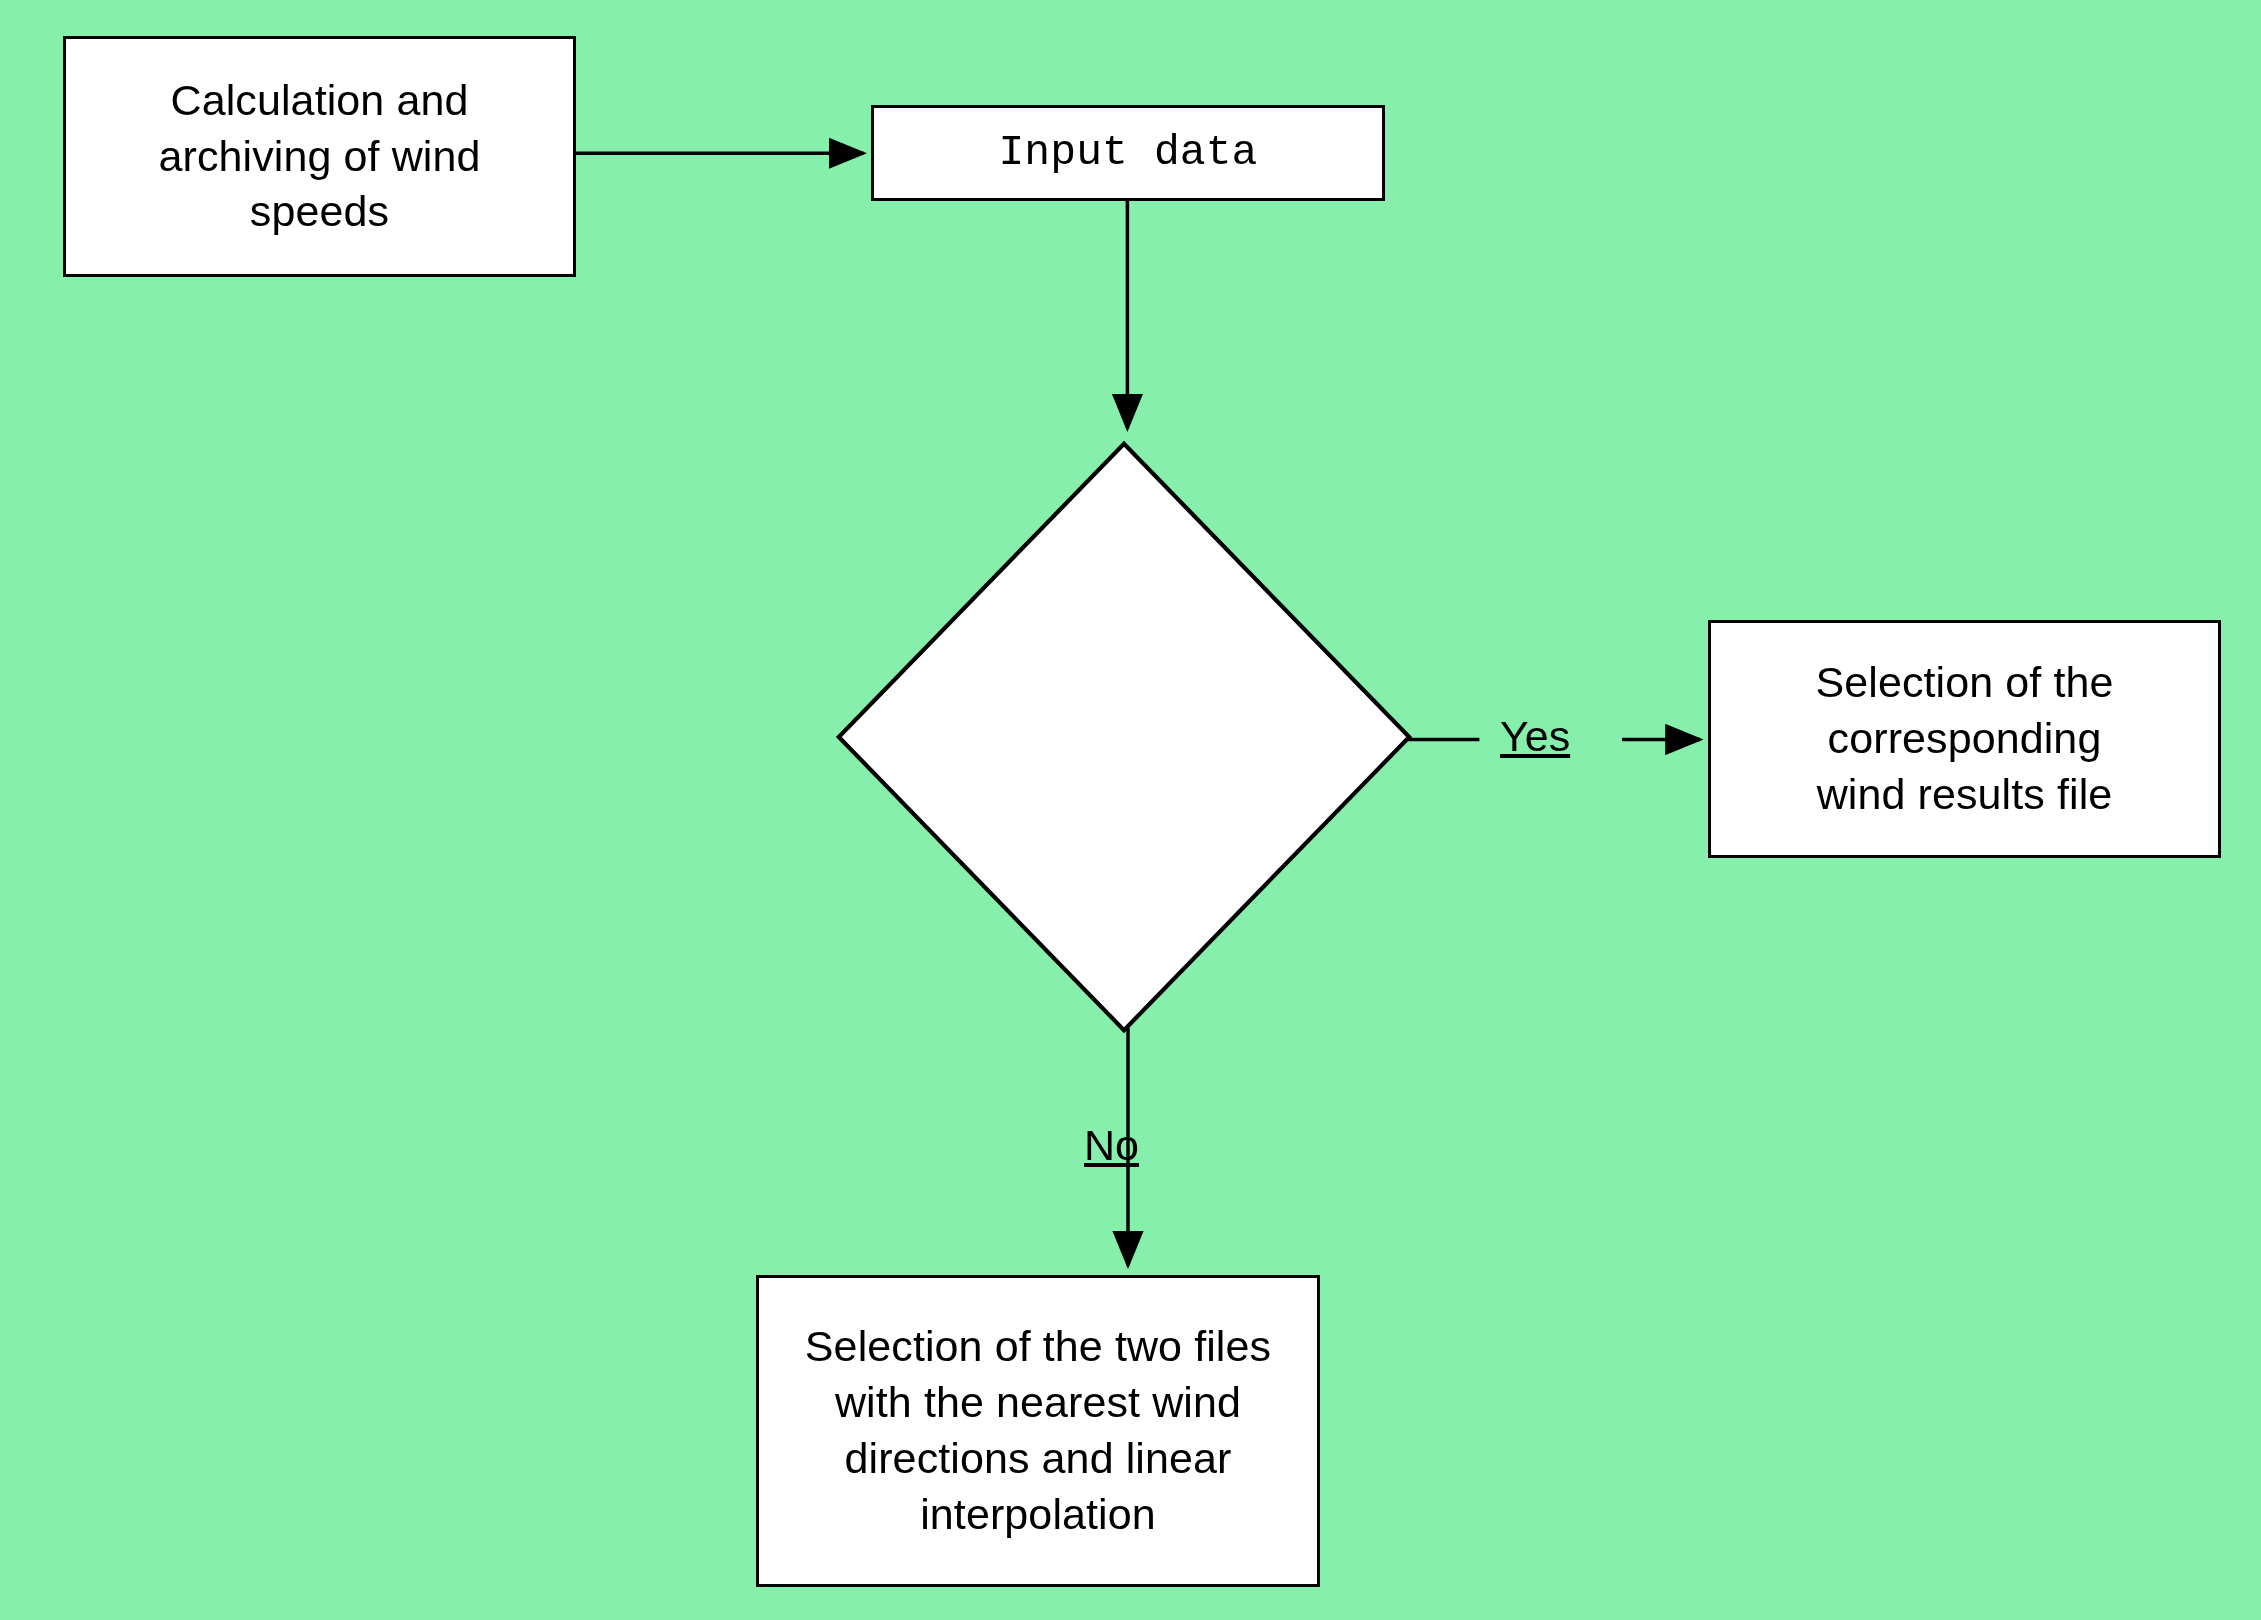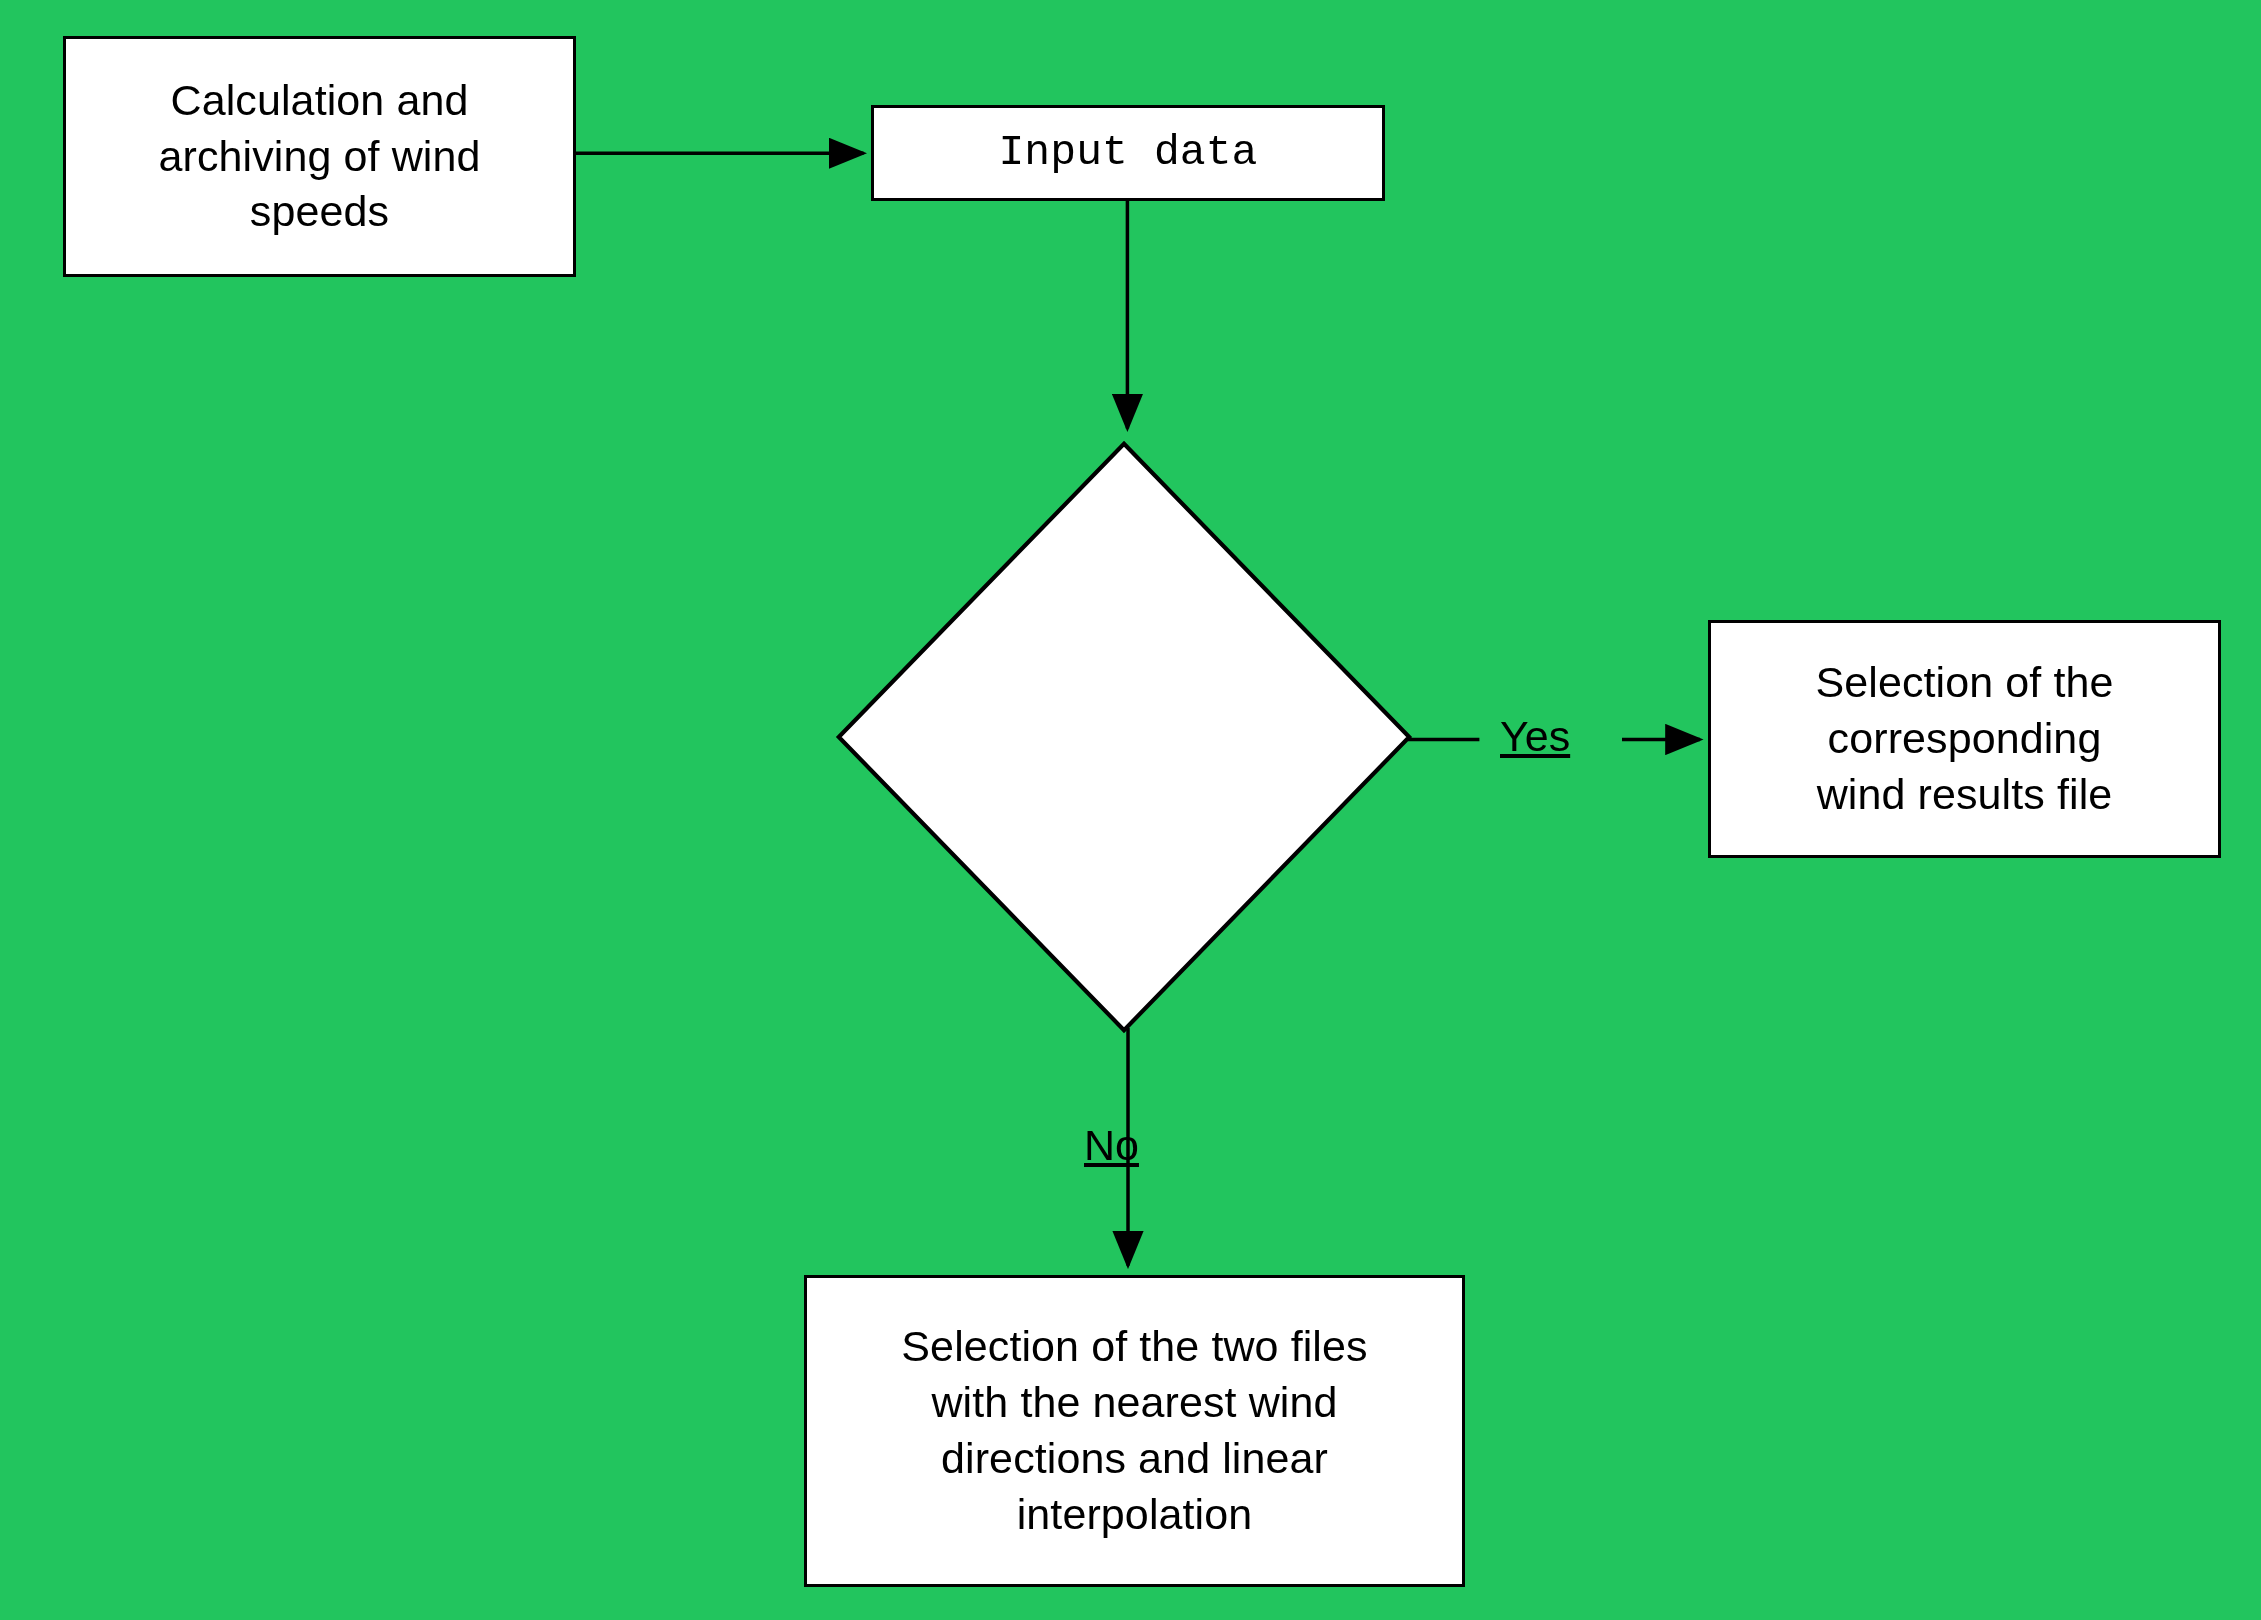--- a/index.html
+++ b/index.html
@@ -4,21 +4,21 @@
 <style>
   html, body {
     margin: 0;
     padding: 0;
     background: #ffffff;
   }
   #canvas {
     position: relative;
     width: 2261px;
     height: 1621px;
-    background: #22c55e;
+    background: #86efac;
     overflow: hidden;
     font-family: "Liberation Sans", sans-serif;
     color: #000000;
   }
   .node-box {
     position: absolute;
     box-sizing: border-box;
     border: 3.5px solid #000000;
     background: #ffffff;
     display: flex;
@@ -41,21 +41,21 @@
   #box-input-data {
     left: 871px; top: 105px; width: 514px; height: 96px;
     font-size: 43px;
     font-family: Liberation Mono, monospace;
   }
   #box-corresponding-file {
     left: 1708px; top: 620px; width: 513px; height: 238px;
     font-size: 43px;
   }
   #box-two-files {
-    left: 804px; top: 1275px; width: 661px; height: 312px;
+    left: 756px; top: 1275px; width: 564px; height: 312px;
     font-size: 43px;
   }
 
   
   #decision-diamond {
     position: absolute;
     left: 836px;
     top: 441px;
     width: 576px;
     height: 592px;

